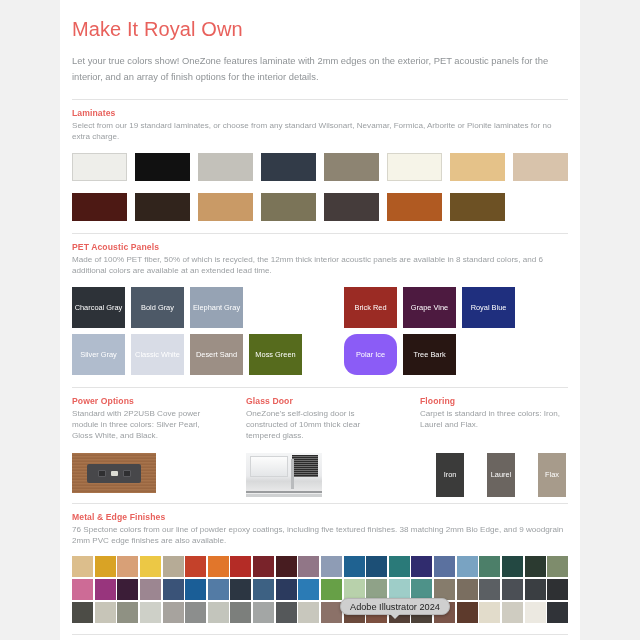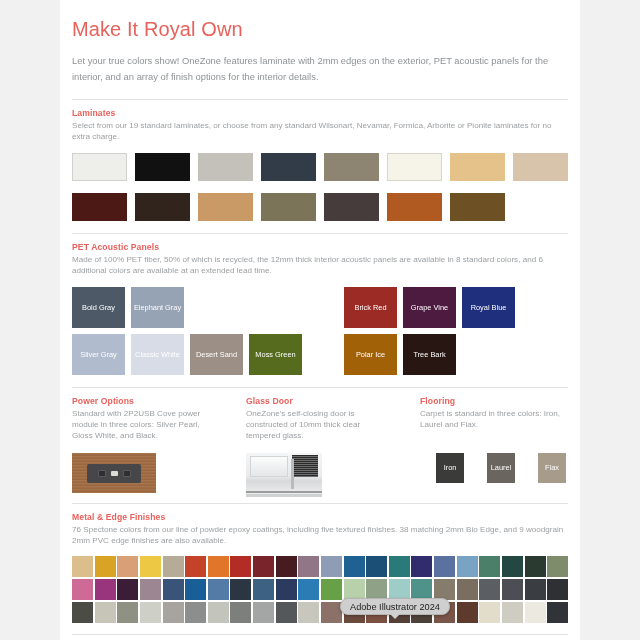--- a/index.html
+++ b/index.html
@@ -94,21 +94,21 @@
   }
   .glass-img .floor {
     position:absolute; left:0; bottom:4px; width:100%; height:2px; background:#9a9c9e;
   }
   .glass-img .floor2 {
     position:absolute; left:0; bottom:0; width:100%; height:3px; background:#cfd1d2;
   }
 
   .floor-row { display:flex; gap:7px; }
   .floor-sw {
-    width:44px; height:30px; display:flex; align-items:center;
+    width:44px; height:44px; display:flex; align-items:center;
     justify-content:center; font-size:7.4px; color:#fff;margin-left:16px;
   }
 
   
   .metal-grid {
     display:grid; grid-template-columns: repeat(21, 1fr);
     gap:1.6px; position:relative;
   }
   .metal-sw { width:100%; aspect-ratio:1/1; }
 
@@ -161,20 +161,23 @@
         </div>
   </section>
   <div class="rule"></div>
 
   <section>
     <h2 class="sect">PET Acoustic Panels</h2>
     <p class="sdesc">Made of 100% PET fiber, 50% of which is recycled, the 12mm thick interior acoustic panels are available in 8 standard colors, and 6 additional colors are available at an extended lead time.</p>
     <div class="pet-wrap">
       <div class="pet-col">
         <div class="pet-row" id="pet-s1">
+              <div class="pet" style="background: rgb(45, 50, 56); color: rgb(255, 255, 255);">
+                <span>Charcoal Gray</span>
+              </div>
               <div class="pet" style="background: rgb(77, 89, 103); color: rgb(255, 255, 255);">
                 <span>Bold Gray</span>
               </div>
               <div class="pet" style="background: rgb(150, 163, 180); color: rgb(255, 255, 255);">
                 <span>Elephant Gray</span>
               </div>
             </div>
         <div class="pet-row" id="pet-s2">
               <div class="pet" style="background: rgb(176, 188, 205); color: rgb(255, 255, 255);">
                 <span>Silver Gray</span>
@@ -196,21 +199,21 @@
                 <span>Brick Red</span>
               </div>
               <div class="pet" style="background: rgb(77, 26, 64); color: rgb(255, 255, 255);">
                 <span>Grape Vine</span>
               </div>
               <div class="pet" style="background: rgb(31, 47, 126); color: rgb(255, 255, 255);">
                 <span>Royal Blue</span>
               </div>
             </div>
         <div class="pet-row" id="pet-e2">
-              <div class="pet" style="background: #a16207; color: rgb(255, 255, 255);">
+              <div class="pet" style="background: #8b5cf6; color: rgb(255, 255, 255); border-radius: 13px;">
                 <span>Polar Ice</span>
               </div>
               <div class="pet" style="background: rgb(40, 22, 18); color: rgb(255, 255, 255);">
                 <span>Tree Bark</span>
               </div>
             </div>
       </div>
     </div>
   </section>
   <div class="rule"></div>

